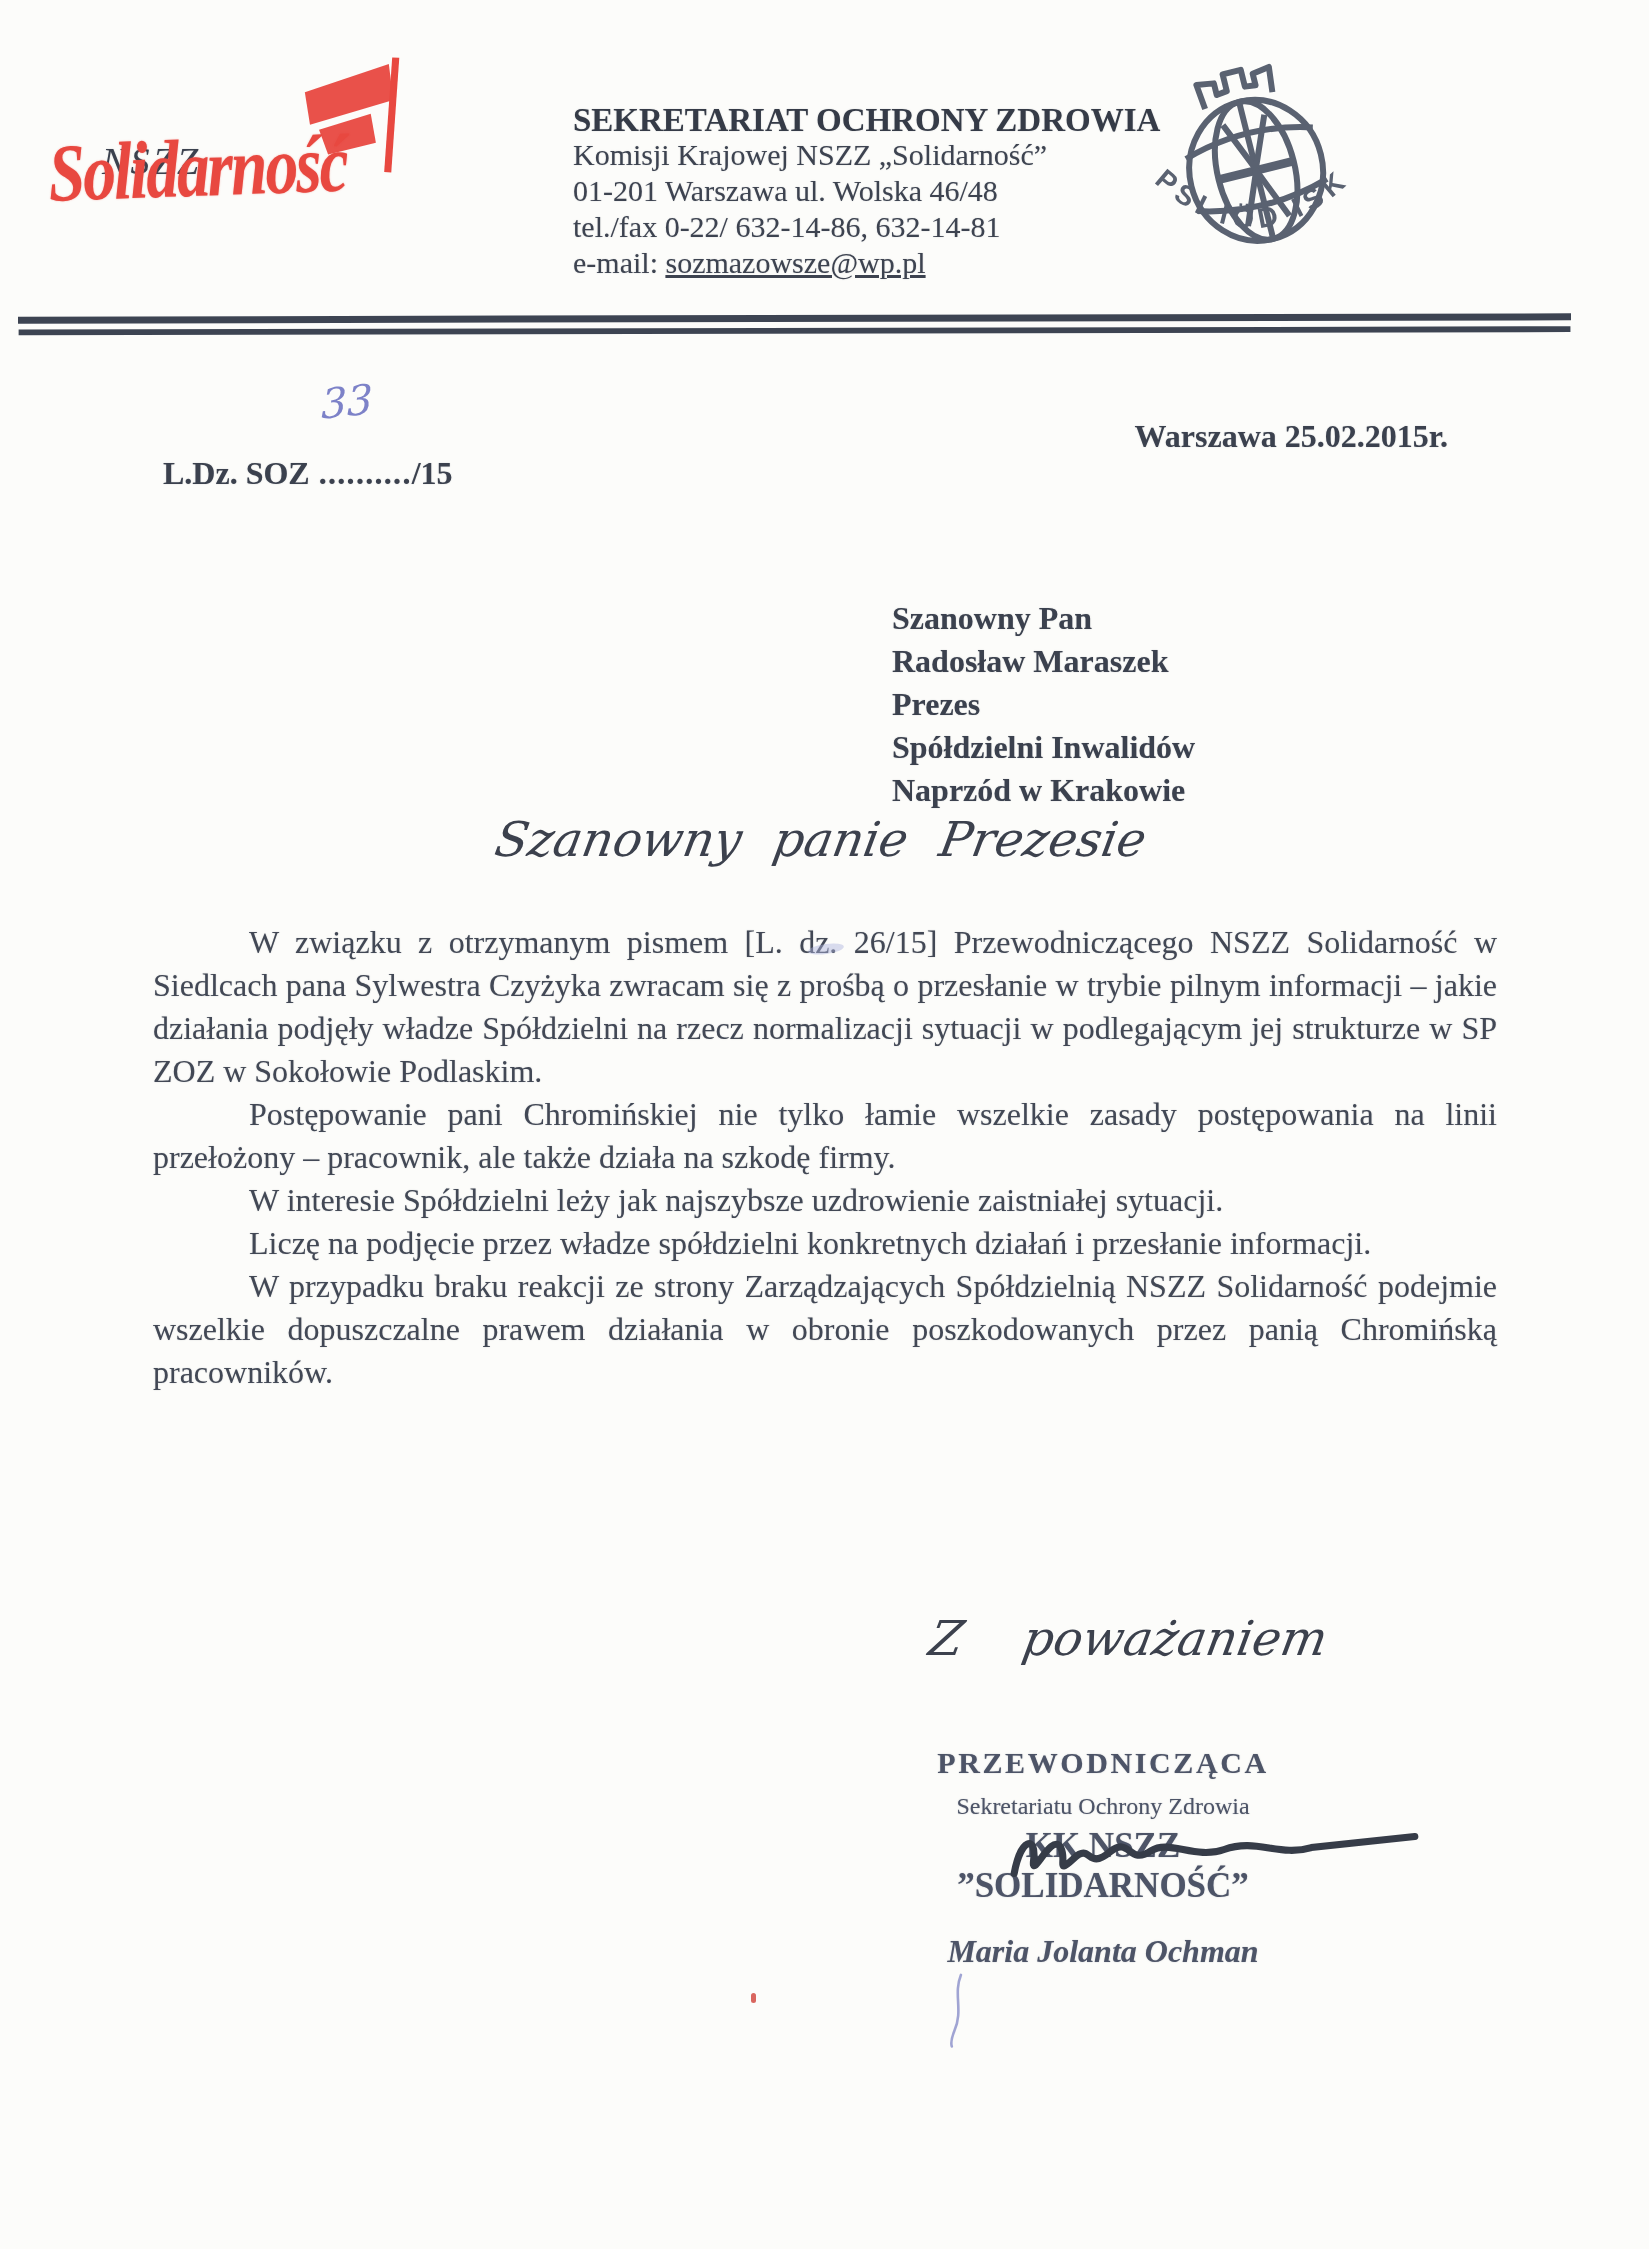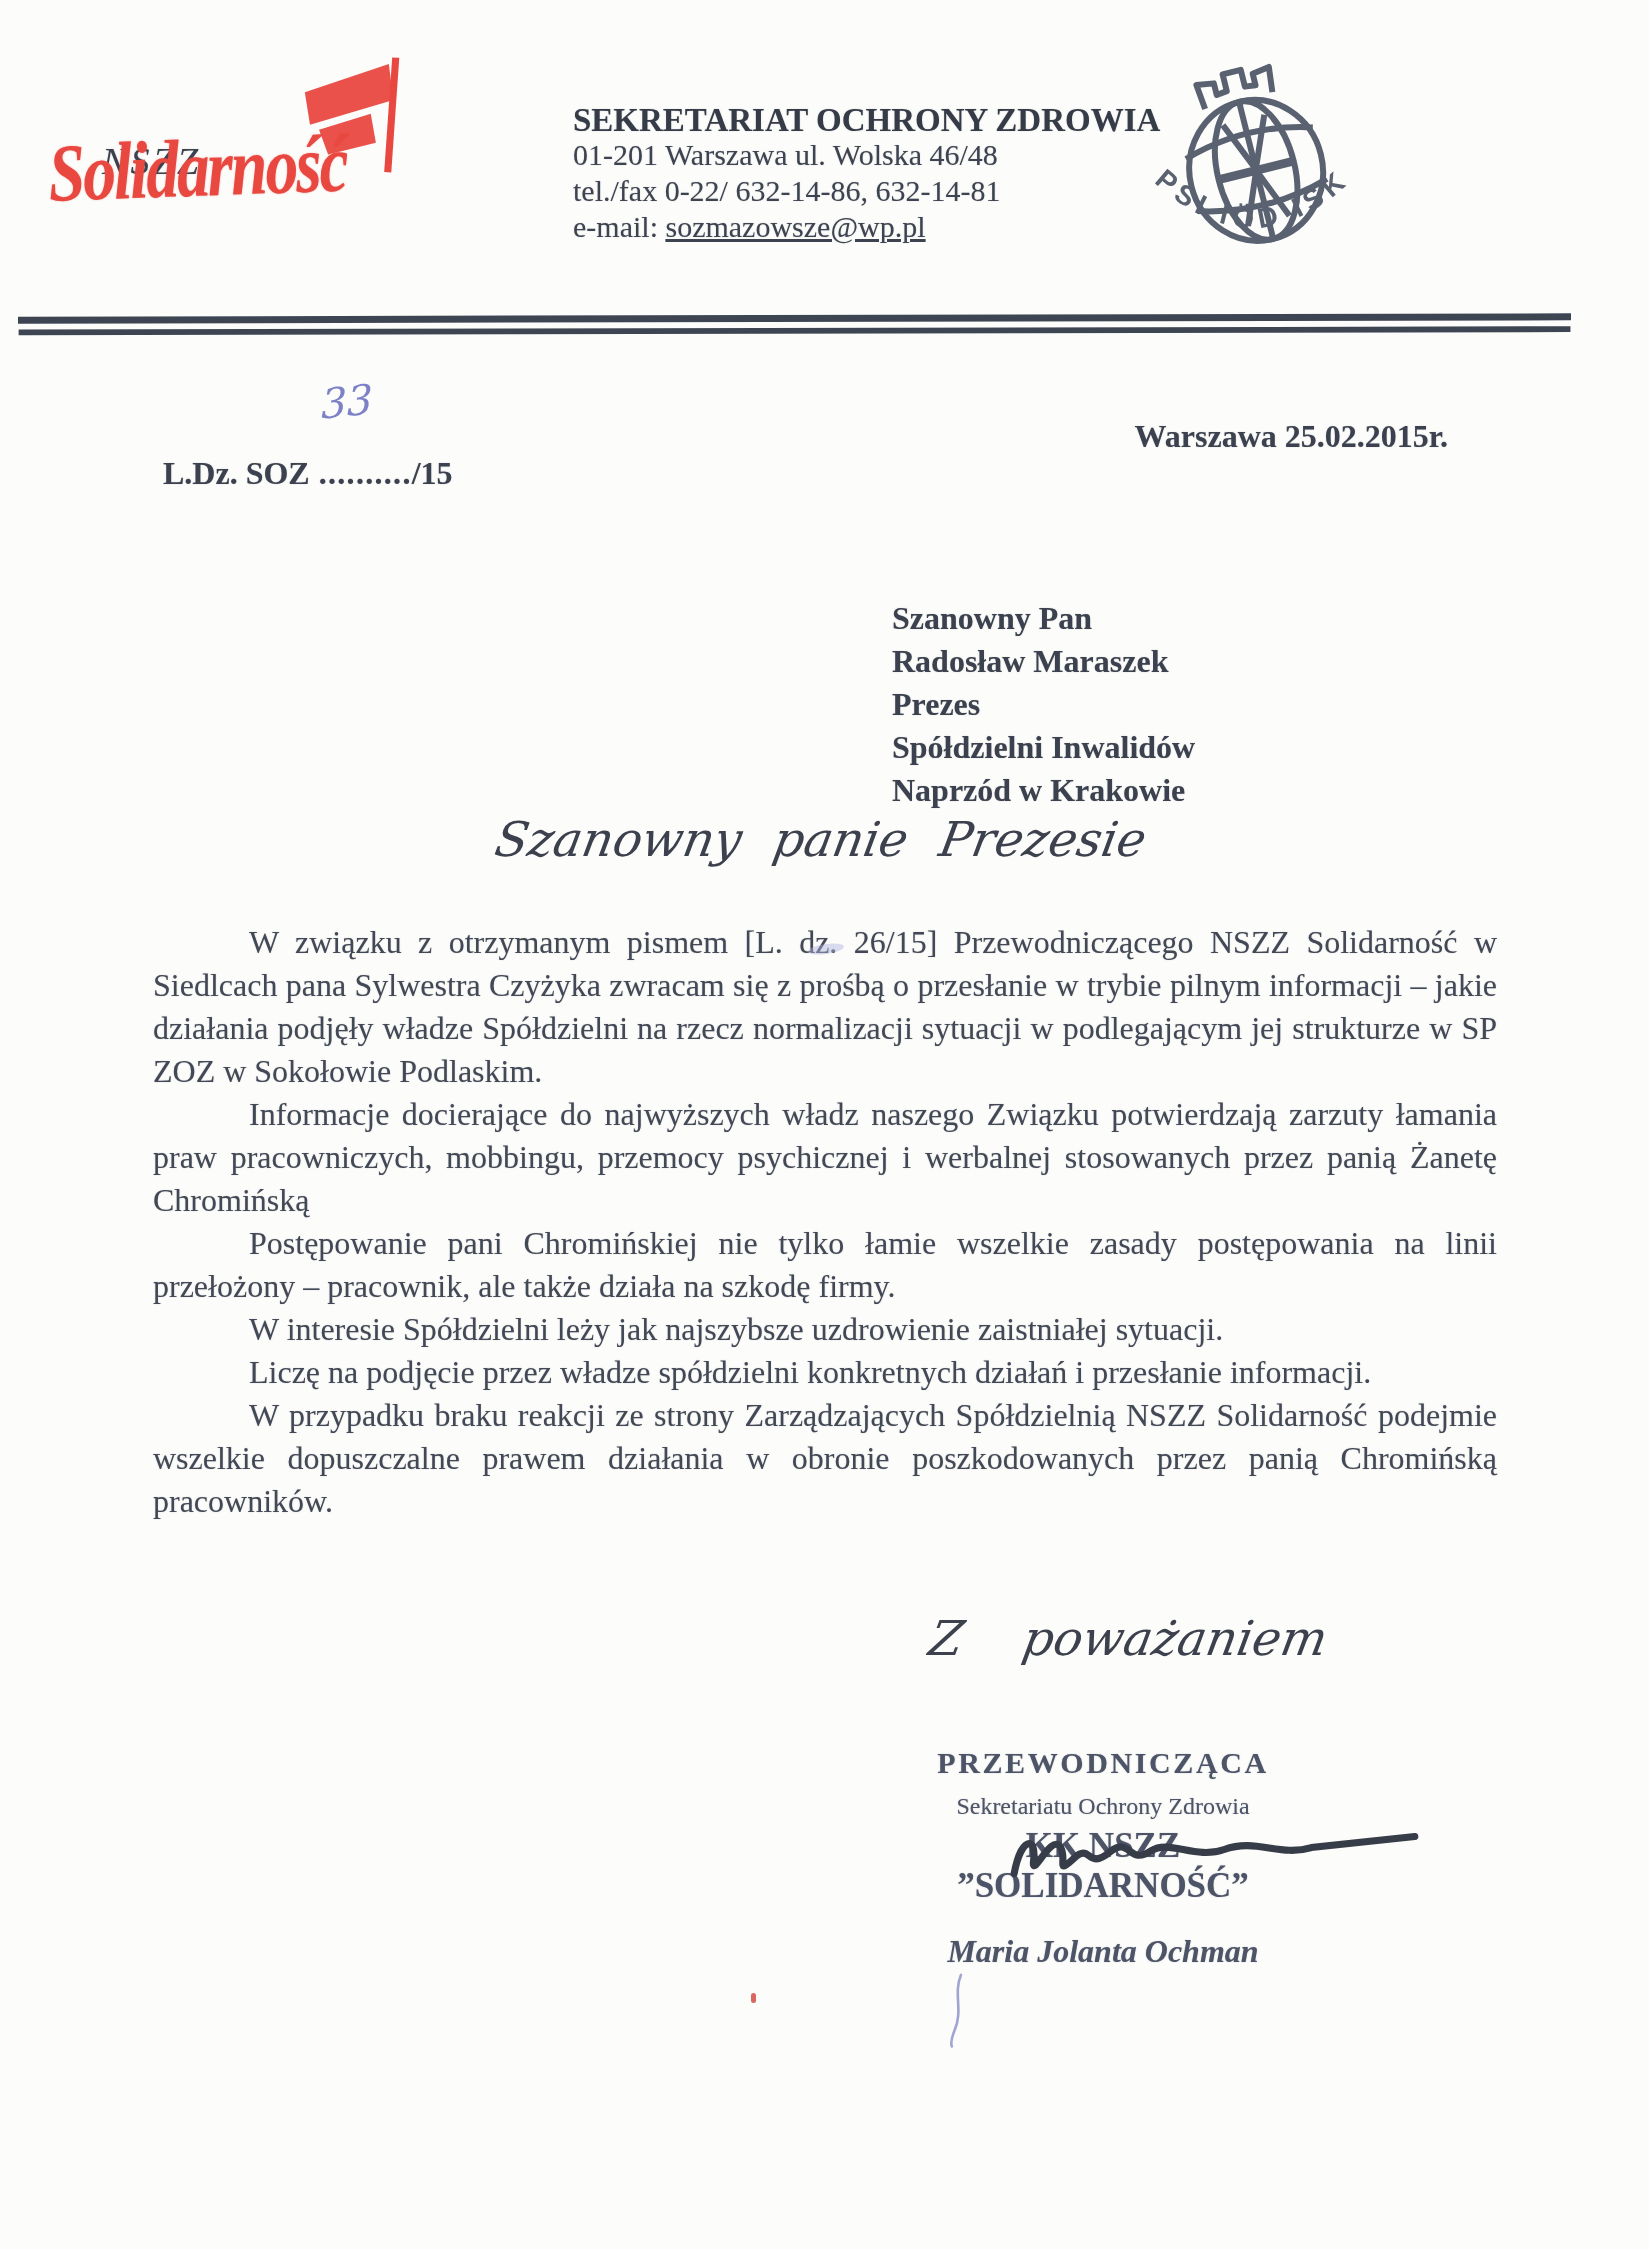--- a/index.html
+++ b/index.html
@@ -105,20 +105,21 @@
   <svg class="abs flag-svg" width="149" height="126" viewBox="0 0 230 195">
     <polygon points="18,64 148,20 155,76 26,114" fill="#e84840" opacity="0.95"></polygon>
     <polygon points="40,122 120,97 128,142 54,160" fill="#e84840" opacity="0.95"></polygon>
     <rect x="147" y="10" width="11" height="178" fill="#e84840" transform="rotate(4 152 99)"></rect>
   </svg>
 
   <div class="abs solid">Solidarność</div>
 
   <div class="abs org ink">
     <div class="org1">SEKRETARIAT OCHRONY ZDROWIA</div>
+    <div>Komisji Krajowej NSZZ „Solidarność”</div>
     <div>01-201 Warszawa ul. Wolska 46/48</div>
     <div>tel./fax 0-22/ 632-14-86, 632-14-81</div>
     <div><span>e-mail:</span> <span class="email">sozmazowsze@wp.pl</span></div>
   </div>
 
   <svg class="abs psi-svg" width="256" height="240" viewBox="0 0 370 360">
     <g transform="rotate(-14 185 165)" stroke="#4d5566" fill="none" stroke-width="9" stroke-linejoin="round">
       <path d="M132,62 L128,24 L154,28 L154,46 L170,44 L170,18 L198,18 L198,44 L214,46 L214,28 L240,24 L236,62"></path>
       <ellipse cx="184" cy="170" rx="100" ry="106"></ellipse>
       <ellipse cx="184" cy="170" rx="58" ry="106"></ellipse>
@@ -146,21 +147,20 @@
     <div>Radosław Maraszek</div>
     <div>Prezes</div>
     <div>Spółdzielni Inwalidów</div>
     <div>Naprzód w Krakowie</div>
   </div>
 
   <div class="abs hand salut">Szanowny panie Prezesie</div>
 
   <div class="abs bodytext ink">
     <p>W związku z otrzymanym pismem [L. dz. 26/15] Przewodniczącego NSZZ Solidarność w Siedlcach pana Sylwestra Czyżyka zwracam się z prośbą o przesłanie w trybie pilnym informacji – jakie działania podjęły władze Spółdzielni na rzecz normalizacji sytuacji w podlegającym jej strukturze w SP ZOZ w Sokołowie Podlaskim.</p>
-    <p>Informacje docierające do najwyższych władz naszego Związku potwierdzają zarzuty łamania praw pracowniczych, mobbingu, przemocy psychicznej i werbalnej stosowanych przez panią Żanetę Chromińską</p>
     <p>Postępowanie pani Chromińskiej nie tylko łamie wszelkie zasady postępowania na linii przełożony – pracownik, ale także działa na szkodę firmy.</p>
     <p>W interesie Spółdzielni leży jak najszybsze uzdrowienie zaistniałej sytuacji.</p>
     <p>Liczę na podjęcie przez władze spółdzielni konkretnych działań i przesłanie informacji.</p>
     <p>W przypadku braku reakcji ze strony Zarządzających Spółdzielnią NSZZ Solidarność podejmie wszelkie dopuszczalne prawem działania w obronie poszkodowanych przez panią Chromińską pracowników.</p>
   </div>
 
   <div class="abs hand closing">Z poważaniem</div>
 
   <div class="abs sigblock">
     <div class="sig-title">PRZEWODNICZĄCA</div>

